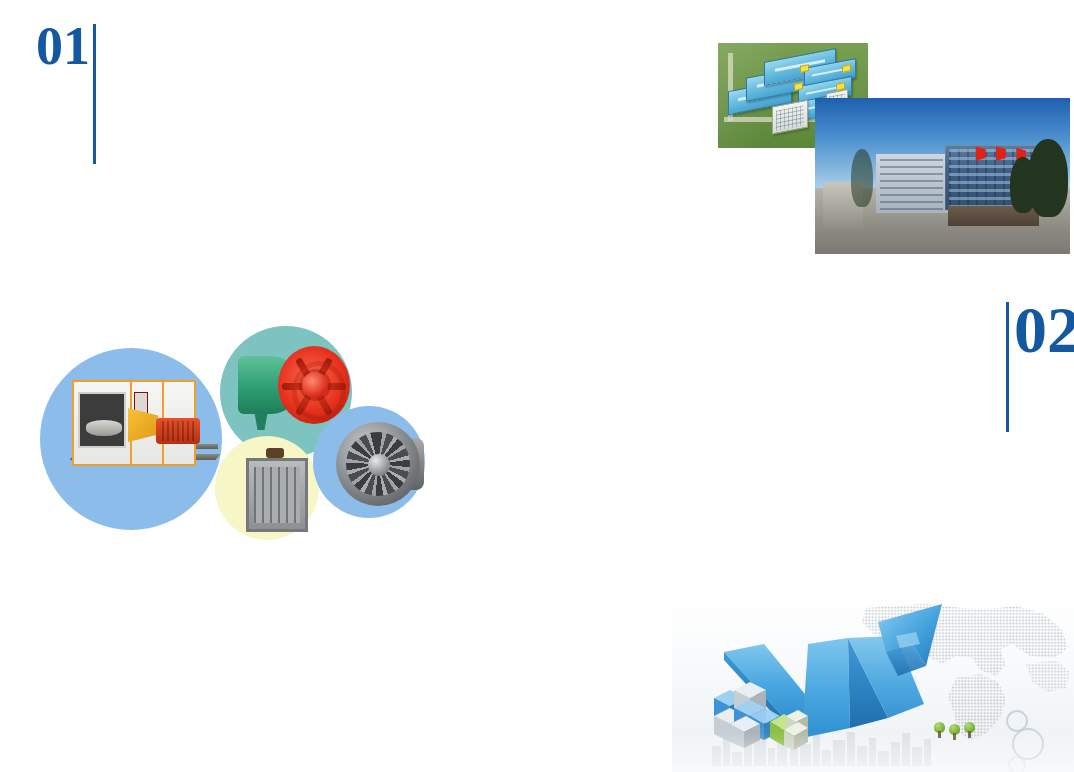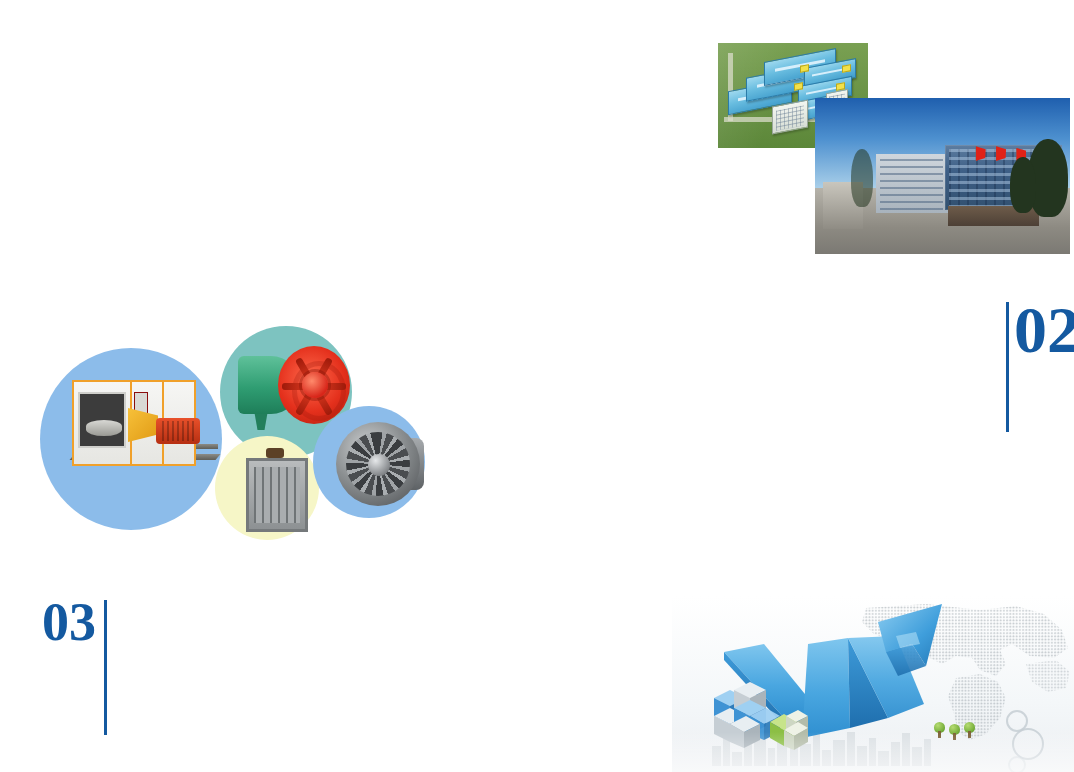--- a/index.html
+++ b/index.html
@@ -314,20 +314,24 @@
   .reflection {
     position:absolute; left:0; right:0; bottom:0; height:40px;
     background: linear-gradient(180deg, rgba(255,255,255,0) 0%, rgba(255,255,255,.65) 100%);
   }
 </style>
 </head>
 <body>
 
 <div class="page">
 
+  <div class="marker" id="marker-01">
+    <div class="marker-num">01</div>
+    <div class="marker-rule"></div>
+  </div>
 
   <div class="img-block" id="factory-aerial">
     <div class="aerial-ground"></div>
     <div class="aerial-road" style="left:6px; top:74px; width:132px; height:5px;"></div>
     <div class="aerial-road" style="left:10px; top:10px; width:5px; height:68px;"></div>
 
     <div class="shed" style="left:10px; top:42px; width:62px; height:22px;"></div>
     <div class="shed" style="left:28px; top:28px; width:68px; height:22px;"></div>
     <div class="shed" style="left:46px; top:12px; width:70px; height:22px;"></div>
     <div class="shed" style="left:86px; top:20px; width:50px; height:18px;"></div>
@@ -398,24 +402,20 @@
 
     <div class="damper-knob"></div>
     <div class="damper"></div>
 
     <div class="mflow-tail"></div>
     <div class="mflow-outer"></div>
     <div class="mflow-inner"></div>
     <div class="mflow-hub"></div>
   </div>
 
-  <div class="marker" id="marker-03">
-    <div class="marker-num">03</div>
-    <div class="marker-rule"></div>
-  </div>
 
   <div class="img-block" id="growth-banner">
 
     <svg class="worldmap" viewBox="0 0 250 150">
       <defs>
         <pattern id="dotgrid" width="3.2" height="3.2" patternUnits="userSpaceOnUse">
           <circle cx="1.1" cy="1.1" r="0.95" fill="#9aa3aa"></circle>
         </pattern>
       </defs>
       <path fill="url(#dotgrid)" d="M36,8 L96,4 L150,10 L186,6 L214,14 L232,30 L238,48 L224,58 L200,56

